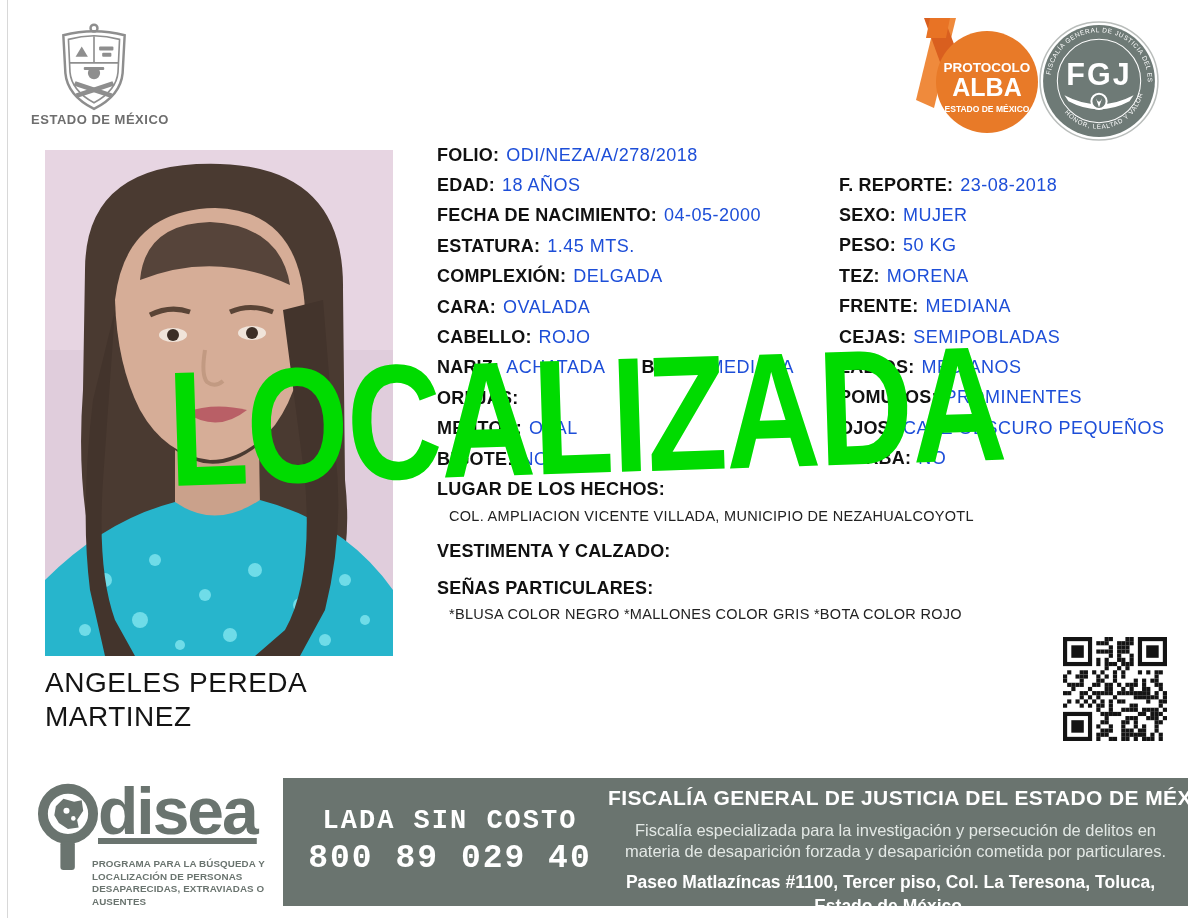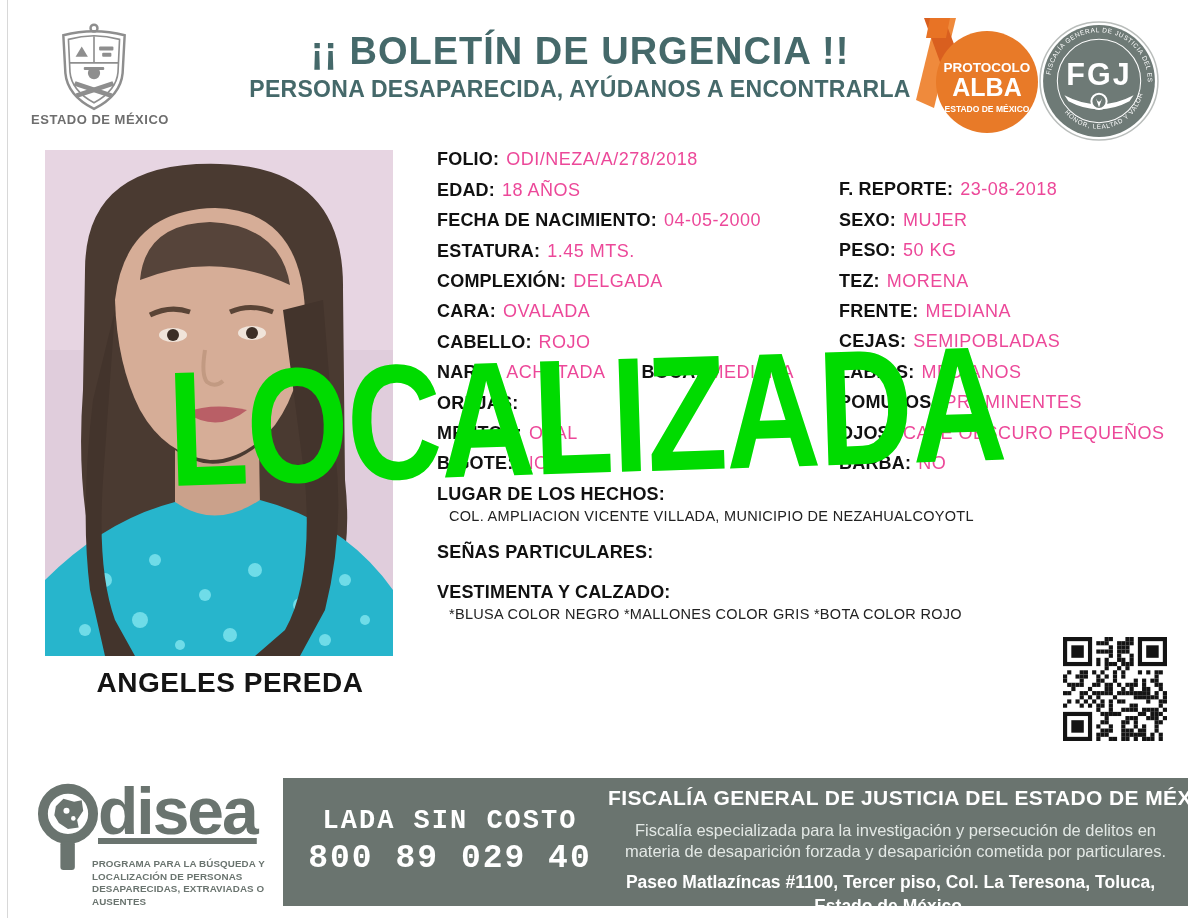--- a/index.html
+++ b/index.html
@@ -12,30 +12,30 @@
   .arms-caption{position:absolute;left:30px;top:112px;width:140px;text-align:center;
         font-size:13px;font-weight:bold;color:#6e6e6e;letter-spacing:.5px;}
   .title-block{position:absolute;left:235px;top:32px;width:690px;text-align:center;color:#45696a;}
   .title-main{font-size:38px;font-weight:bold;letter-spacing:1px;line-height:1.05;}
   .title-sub{font-size:23px;font-weight:bold;margin-top:4px;letter-spacing:.3px;}
   .alba-logo{position:absolute;left:890px;top:12px;}
   .fgj-seal{position:absolute;left:1038px;top:20px;}
 
   
   .photo{position:absolute;left:45px;top:150px;width:348px;height:506px;filter:blur(.6px);}
-  .person-name{position:absolute;left:45px;top:666px;width:370px;text-align:center;
-        font-size:28px;font-weight:bold;color:#141414;line-height:1.2;letter-spacing:.5px;}
+  .person-name{position:absolute;left:45px;top:666px;width:370px;text-align:left;
+        font-size:28px;font-weight:normal;color:#141414;line-height:1.2;letter-spacing:.5px;}
 
   
   .col{position:absolute;z-index:1;}
   .col-left{left:437px;top:140px;width:400px;}
   .col-right{left:827px;top:170px;width:360px;margin-left:12px;}
-  .frow{height:30.4px;display:flex;align-items:flex-end;white-space:nowrap;}
+  .frow{height:30.4px;display:flex;align-items:center;white-space:nowrap;}
   .flabel{font-weight:bold;color:#111;font-size:18px;letter-spacing:.2px;margin-right:7px;}
-  .fvalue{color:#ec4899;font-size:18px;letter-spacing:.5px;}
+  .fvalue{color:#1d4ed8;font-size:18px;letter-spacing:.5px;}
   .flabel.second{margin-left:36px;}
   .fnote{font-size:14.5px;color:#222;letter-spacing:.3px;padding-left:12px;height:22px;
         display:flex;align-items:center;white-space:nowrap;}
   .frow.gap6{margin-top:6px;}
   .frow.gap10{margin-top:10px;}
 
   
   .status-overlay{position:absolute;left:168px;top:348px;width:1120px;z-index:3;
         font-size:164px;font-weight:bold;line-height:1;color:#00db00;white-space:nowrap;
         transform:rotate(-1.8deg) scaleX(0.8);transform-origin:left center;letter-spacing:-2px;}
@@ -77,24 +77,20 @@
       <rect x="55" y="24" width="14" height="4" rx="1"></rect>
       <rect x="58" y="30" width="9" height="4" rx="1"></rect>
       <circle cx="50" cy="50" r="6"></circle>
       <path d="M32 58 L68 70 L66 74 L30 62 Z"></path>
       <path d="M68 58 L32 70 L34 74 L70 62 Z"></path>
       <rect x="40" y="44" width="20" height="3" rx="1"></rect>
     </g>
   </svg>
   <div class="arms-caption">ESTADO DE MÉXICO</div>
 
-  <div class="title-block">
-    <div class="title-main">¡¡ BOLETÍN DE URGENCIA !!</div>
-    <div class="title-sub">PERSONA DESAPARECIDA, AYÚDANOS A ENCONTRARLA</div>
-  </div>
 
   <svg class="alba-logo" width="150" height="126" viewBox="0 0 150 126">
     <path d="M46 6 L66 6 L44 96 L26 88 Z" fill="#ef8a3c"></path>
     <path d="M34 6 L54 6 L84 84 L66 94 Z" fill="#d95f1f"></path>
     <path d="M40 6 L60 6 L56 26 L36 26 Z" fill="#e87325"></path>
     <circle cx="97" cy="70" r="51" fill="#e87a28"></circle>
     <text x="97" y="60" text-anchor="middle" font-family="Liberation Sans, sans-serif" font-size="13.5" font-weight="bold" fill="#ffffff">PROTOCOLO</text>
     <text x="97" y="84" text-anchor="middle" font-family="Liberation Sans, sans-serif" font-size="25" font-weight="bold" fill="#ffffff">ALBA</text>
     <text x="97" y="100" text-anchor="middle" font-family="Liberation Sans, sans-serif" font-size="8.5" font-weight="bold" fill="#ffffff">ESTADO DE MÉXICO</text>
   </svg>
@@ -148,20 +144,21 @@
       <circle cx="280" cy="490" r="6"></circle>
         <circle cx="135" cy="495" r="5"></circle>
         <circle cx="320" cy="470" r="5"></circle>
     </g>
     <path d="M238 160 L260 330 Q268 430 240 480 L210 506 L255 506 L280 460 Q300 380 290 300 L278 150 Z" fill="#43342c"></path>
     <path d="M70 160 L58 330 Q52 420 70 470 L90 506 L60 506 L45 440 Q35 360 48 250 Z" fill="#43342c"></path>
   </svg>
 
   <div class="person-name">
     <div>ANGELES PEREDA</div>
+    <div>MARTINEZ</div>
   </div>
 
   <div class="col col-left">
     <div class="frow">
       <span class="flabel">FOLIO:</span>
       <span class="fvalue">ODI/NEZA/A/278/2018</span>
     </div>
     <div class="frow">
       <span class="flabel">EDAD:</span>
       <span class="fvalue">18 AÑOS</span>
@@ -201,25 +198,25 @@
       <span class="fvalue">OVAL</span>
     </div>
     <div class="frow">
       <span class="flabel">BIGOTE:</span>
       <span class="fvalue">NO</span>
     </div>
     <div class="frow">
       <span class="flabel">LUGAR DE LOS HECHOS:</span>
     </div>
     <div class="fnote">COL. AMPLIACION VICENTE VILLADA, MUNICIPIO DE NEZAHUALCOYOTL</div>
+    <div class="frow gap10">
+      <span class="flabel">VESTIMENTA Y CALZADO:</span>
+    </div>
     <div class="frow gap6">
       <span class="flabel">SEÑAS PARTICULARES:</span>
-    </div>
-    <div class="frow gap10">
-      <span class="flabel">VESTIMENTA Y CALZADO:</span>
     </div>
     <div class="fnote">*BLUSA COLOR NEGRO *MALLONES COLOR GRIS *BOTA COLOR ROJO</div>
   </div>
 
   <div class="col col-right">
     <div class="frow">
       <span class="flabel">F. REPORTE:</span>
       <span class="fvalue">23-08-2018</span>
     </div>
     <div class="frow">

